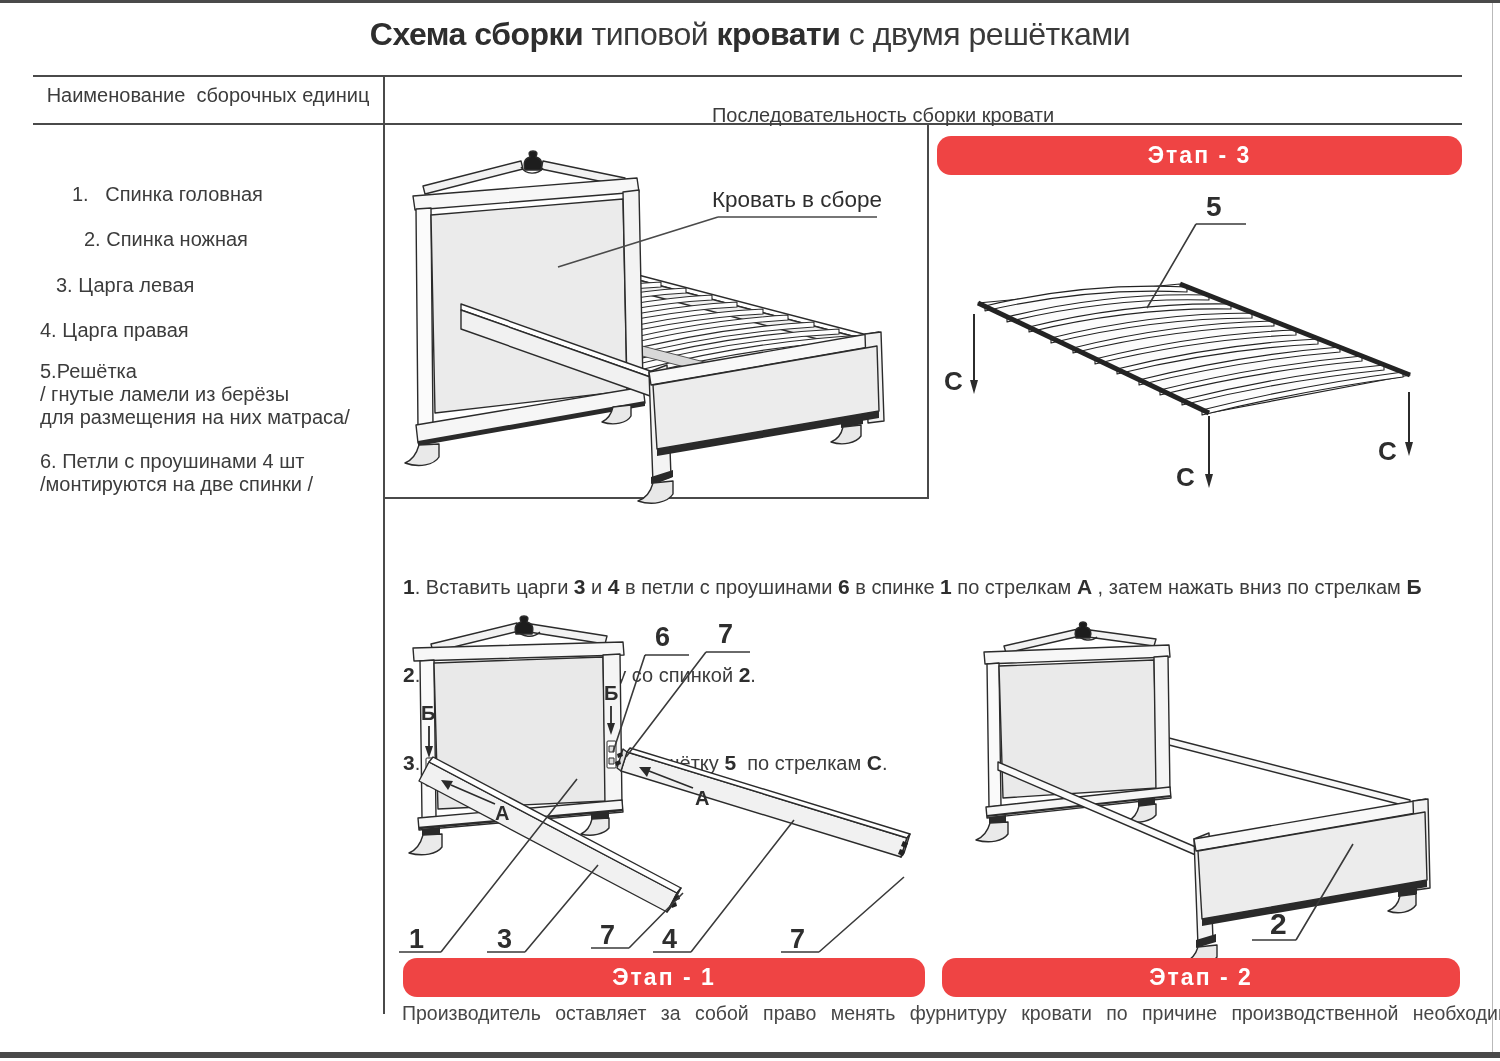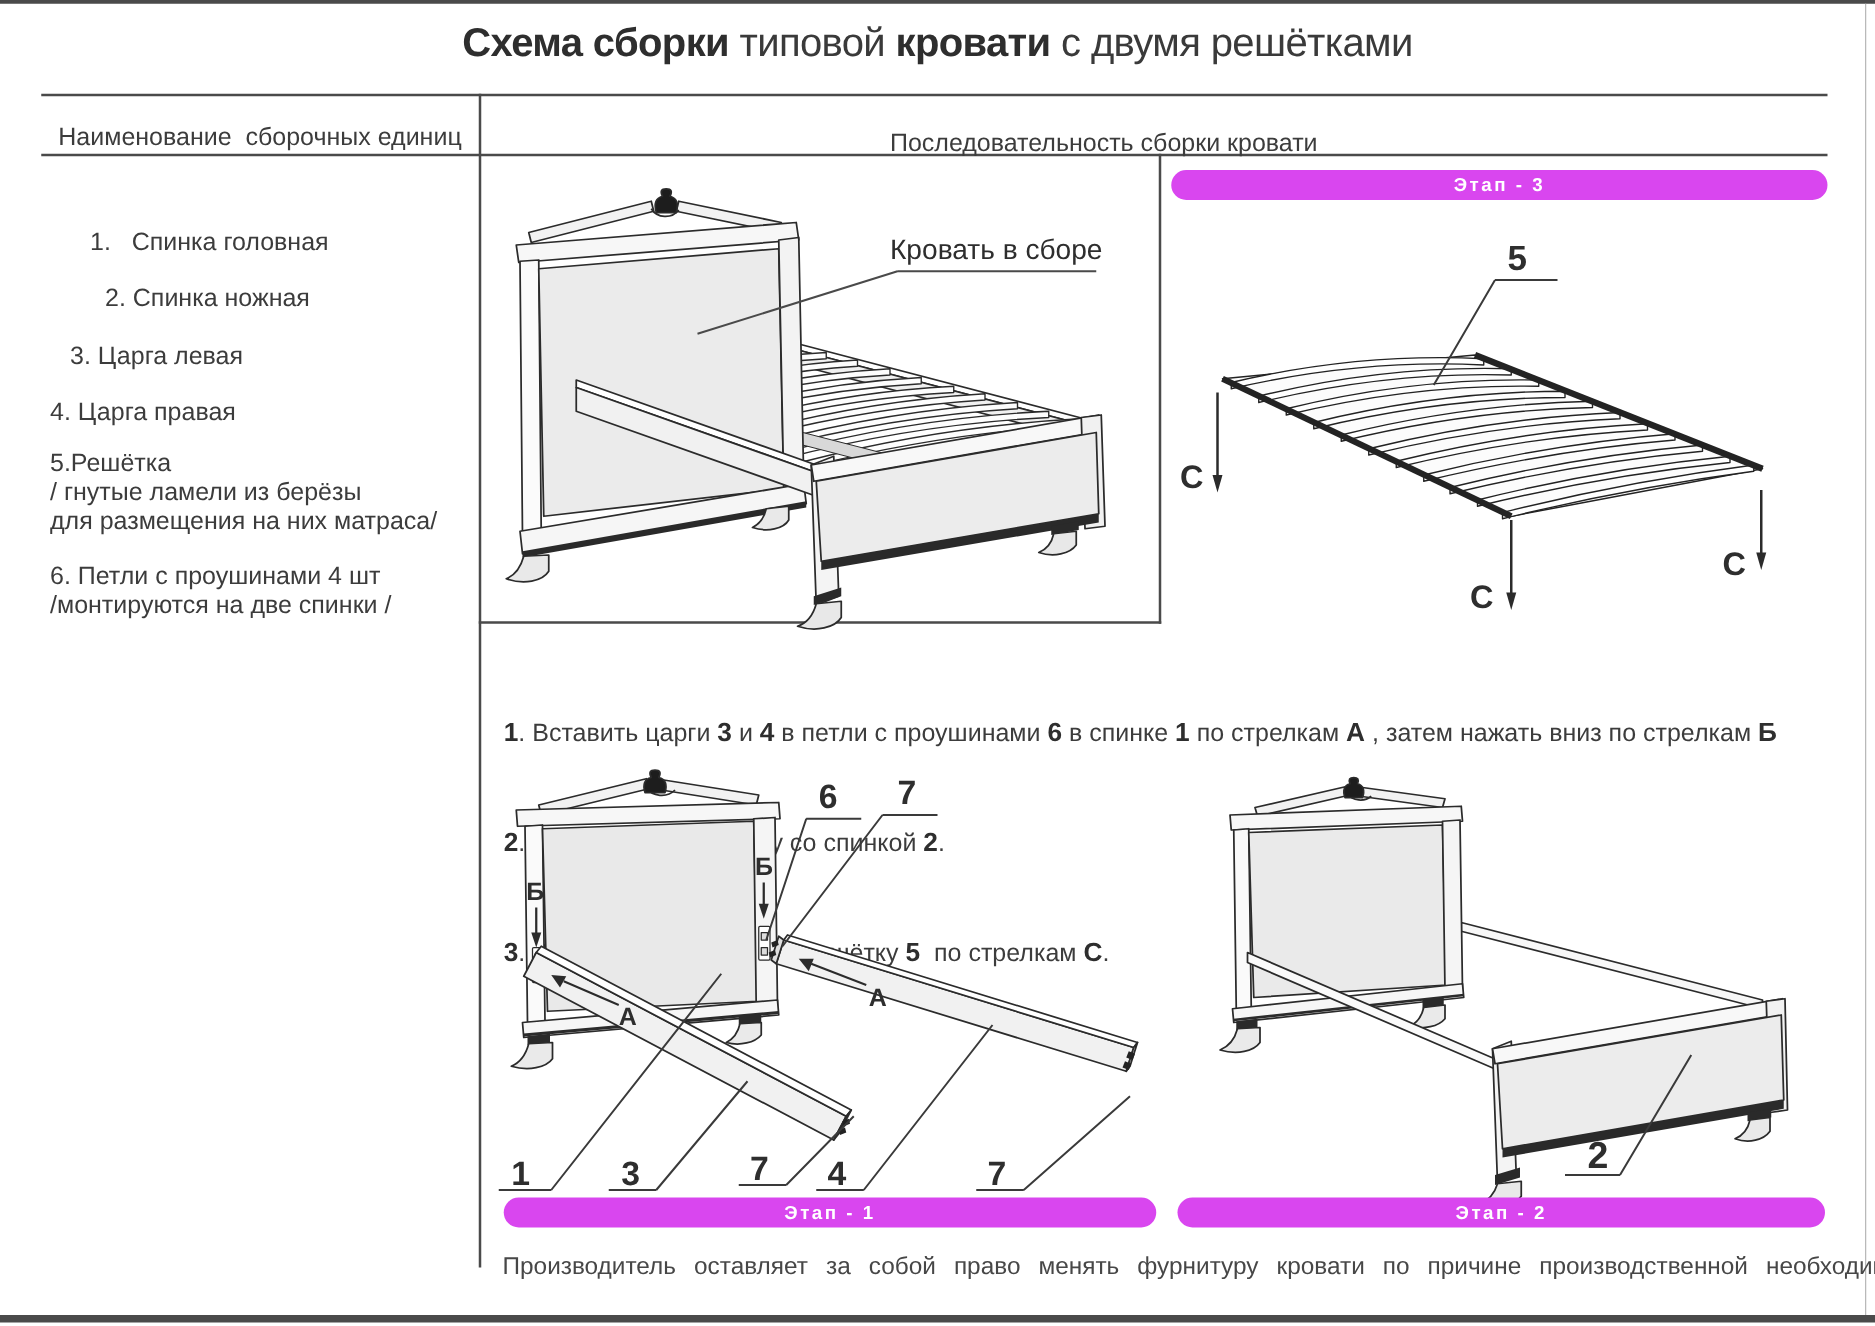--- a/index.html
+++ b/index.html
@@ -5,22 +5,22 @@
   html,body{margin:0;padding:0;background:#fff;}
   #page{position:relative;width:1500px;height:1061px;background:#fff;overflow:hidden;
         font-family:"Liberation Sans",sans-serif;color:#3b3b3b;}
   .abs{position:absolute;}
   .b{font-weight:700;color:#2e2e2e;}
   #title{left:0;right:0;top:16px;text-align:center;
          font-size:32px;letter-spacing:-0.5px;color:#3a3a3a;white-space:pre;}
   .rule{background:#4a4a4a;}
   .hdr{top:84px;font-size:20px;text-align:center;color:#3c3c3c;white-space:pre;}
   .part-item{left:40px;font-size:20px;line-height:23px;color:#3c3c3c;white-space:pre-wrap;}
-  .pill{height:24px;border-radius:14px;background:#d946ef;color:#fff;
-        font-size:15px;font-weight:700;letter-spacing:2px;
+  .pill{height:39px;border-radius:14px;background:#ef4444;color:#fff;
+        font-size:23px;font-weight:700;letter-spacing:2px;
         display:flex;align-items:center;justify-content:center;}
   #instructions{left:403px;top:514px;width:1062px;font-size:20px;line-height:29px;
                 color:#3c3c3c;white-space:pre-wrap;}
   #instructions .b{font-size:21px;}
   #disclaimer{left:402px;top:1002px;width:1062px;font-size:19.5px;color:#474747;
               word-spacing:9px;white-space:nowrap;}
   svg{position:absolute;overflow:visible;}
   svg text{font-family:"Liberation Sans",sans-serif;fill:#2e2e2e;}
   .lbl{font-weight:700;}
 </style>
@@ -32,21 +32,21 @@
   <div class="abs rule" style="left:0;top:0;width:1500px;height:3px;"></div>
   <div class="abs rule" style="left:0;top:1052px;width:1500px;height:6px;"></div>
   <div class="abs" style="left:1492px;top:3px;width:1px;height:1049px;background:#b9b9b9;"></div>
 
   <div id="title" class="abs"><span class="b">Схема сборки</span><span> типовой </span><span class="b">кровати</span><span> с двумя решётками</span></div>
 
   <div class="abs rule" style="left:33px;top:75px;width:1429px;height:2px;"></div>
   <div class="abs rule" style="left:33px;top:123px;width:1429px;height:2px;"></div>
   <div class="abs rule" style="left:383px;top:75px;width:2px;height:939px;"></div>
 
-  <div class="abs hdr" style="left:33px;width:350px;margin-top:15px;">Наименование  сборочных единиц</div>
+  <div class="abs hdr" style="left:33px;width:350px;">Наименование  сборочных единиц</div>
   <div class="abs hdr" style="left:383px;width:1000px;margin-top:20px;">Последовательность сборки кровати</div>
 
   <div class="abs part-item" style="top:183px;margin-left:32px;">1.   Спинка головная</div>
   <div class="abs part-item" style="top:228px;margin-left:44px;">2. Спинка ножная</div>
   <div class="abs part-item" style="top:274px;margin-left:16px;">3. Царга левая</div>
   <div class="abs part-item" style="top:319px;">4. Царга правая</div>
   <div class="abs part-item" style="top:360px;">5.Решётка<br>/ гнутые ламели из берёзы<br>для размещения на них матраса/</div>
   <div class="abs part-item" style="top:450px;">6. Петли с проушинами 4 шт<br>/монтируются на две спинки /</div>
 
   <div class="abs" style="left:383px;top:123px;width:544px;height:374px;border-right:2px solid #4a4a4a;border-bottom:2px solid #4a4a4a;"></div>

